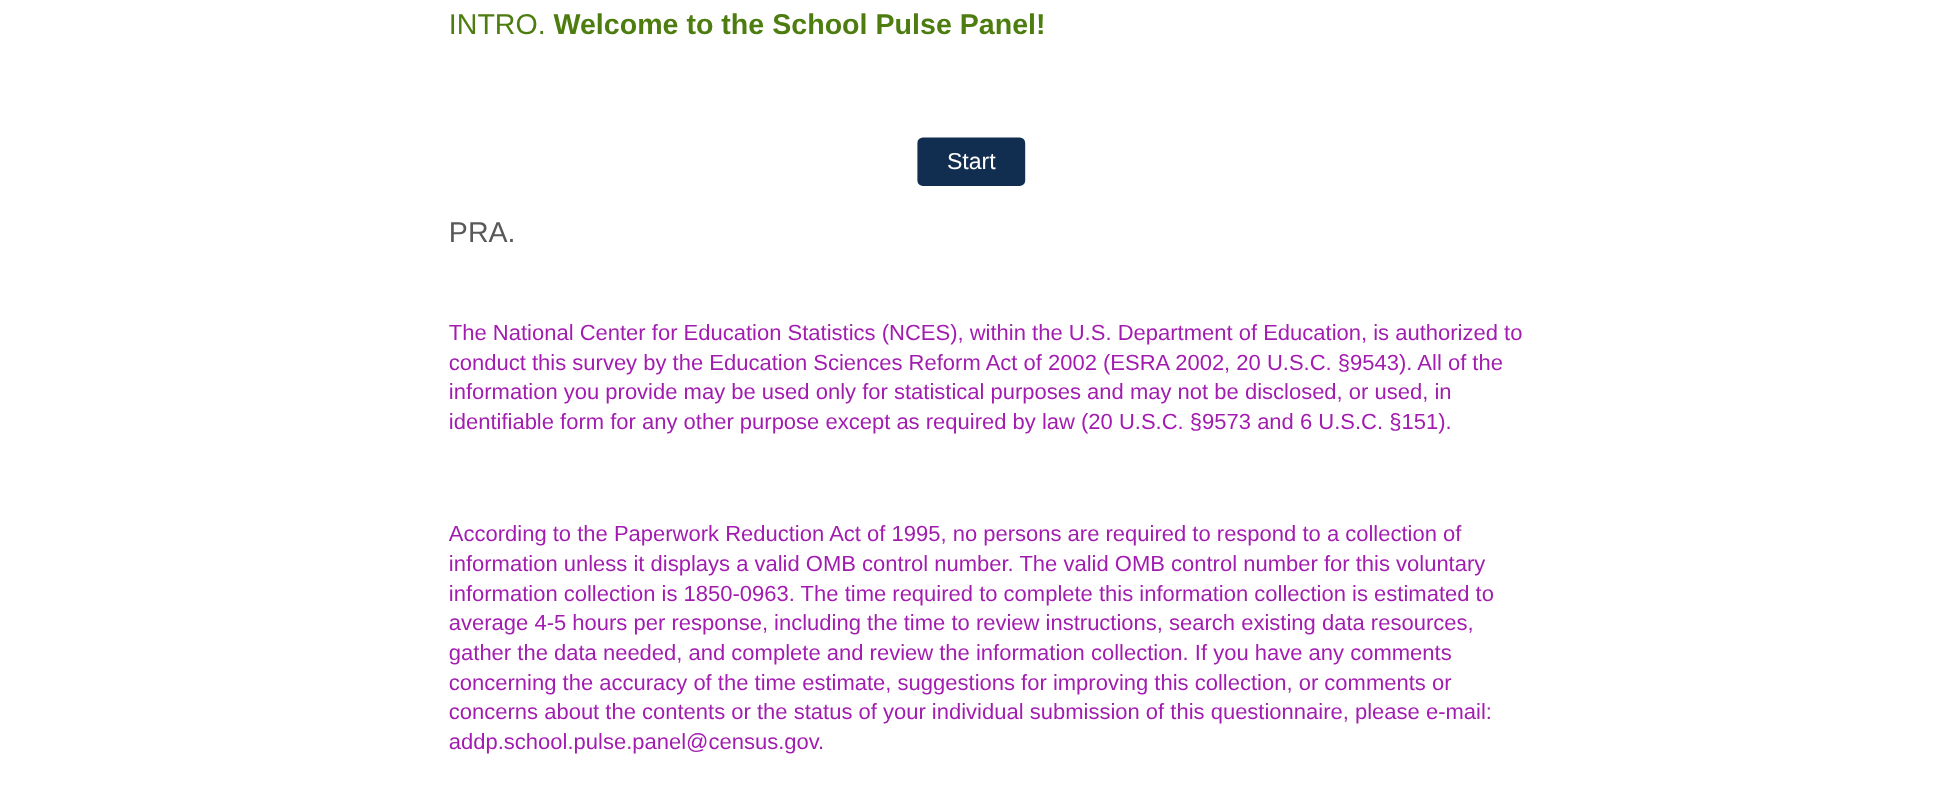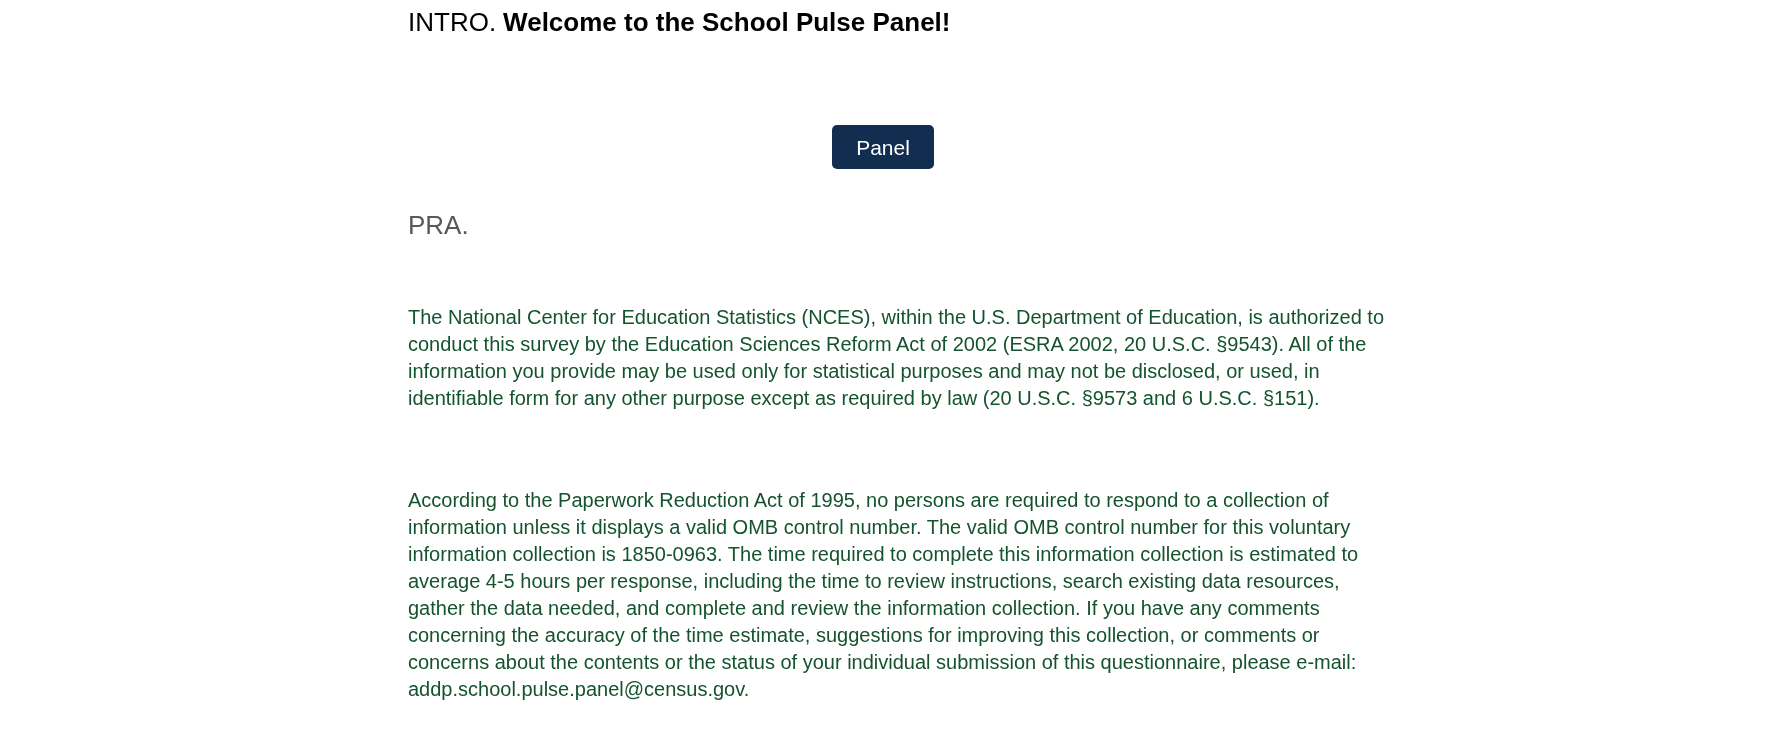--- a/index.html
+++ b/index.html
@@ -17,21 +17,21 @@
   .content {
     margin-left: 408px;
     width: 985px;
     padding-top: 6px;
   }
   .intro-heading {
     margin: 0;
     font-size: 26px;
     line-height: 32px;
     font-weight: 400;
-    color: #000000;
+    color: #4d7c0f;
   }
   .intro-heading .qid {
     font-weight: 400;
     margin-right: 7px;
   }
   .intro-heading .qtitle {
     font-weight: 700;
   }
   .button-row {
     width: 950px;          
@@ -46,47 +46,47 @@
     border-radius: 5px;
     font-family: "Liberation Sans", sans-serif;
     font-size: 21px;
     line-height: 1;
     padding: 12px 24px;
     min-width: 98px;
     height: 44px;
     cursor: pointer;
   }
   .pra-heading {
-    margin-top: 40px;
+    margin-top: 26px;
     font-size: 26px;
     line-height: 32px;
     font-weight: 400;
     color: #595959;
   }
   .para {
     margin: 0;
-    color: #14532d;
+    color: #a21caf;
     font-size: 20px;
     line-height: 27px;
     max-width: 985px;
   }
   .para-1 { margin-top: 63px; }
   .para-2 { margin-top: 75px; }
 </style>
 </head>
 <body>
 
 <div class="content">
 
   <h1 class="intro-heading">
     <span class="qid">INTRO.</span><strong class="qtitle">Welcome to the School Pulse Panel!</strong>
   </h1>
 
   <div class="button-row">
-    <button class="start-btn">Panel</button>
+    <button class="start-btn">Start</button>
   </div>
 
   <div class="pra-heading">PRA.</div>
 
   <p class="para para-1">The National Center for Education Statistics (NCES), within the U.S. Department of Education, is authorized to conduct this survey by the Education Sciences Reform Act of 2002 (ESRA 2002, 20 U.S.C. §9543). All of the information you provide may be used only for statistical purposes and may not be disclosed, or used, in identifiable form for any other purpose except as required by law (20 U.S.C. §9573 and 6 U.S.C. §151).</p>
 
   <p class="para para-2">According to the Paperwork Reduction Act of 1995, no persons are required to respond to a collection of information unless it displays a valid OMB control number. The valid OMB control number for this voluntary information collection is 1850-0963. The time required to complete this information collection is estimated to average 4-5 hours per response, including the time to review instructions, search existing data resources, gather the data needed, and complete and review the information collection. If you have any comments concerning the accuracy of the time estimate, suggestions for improving this collection, or comments or concerns about the contents or the status of your individual submission of this questionnaire, please e-mail: addp.school.pulse.panel@census.gov.</p>
 
 </div>
 

